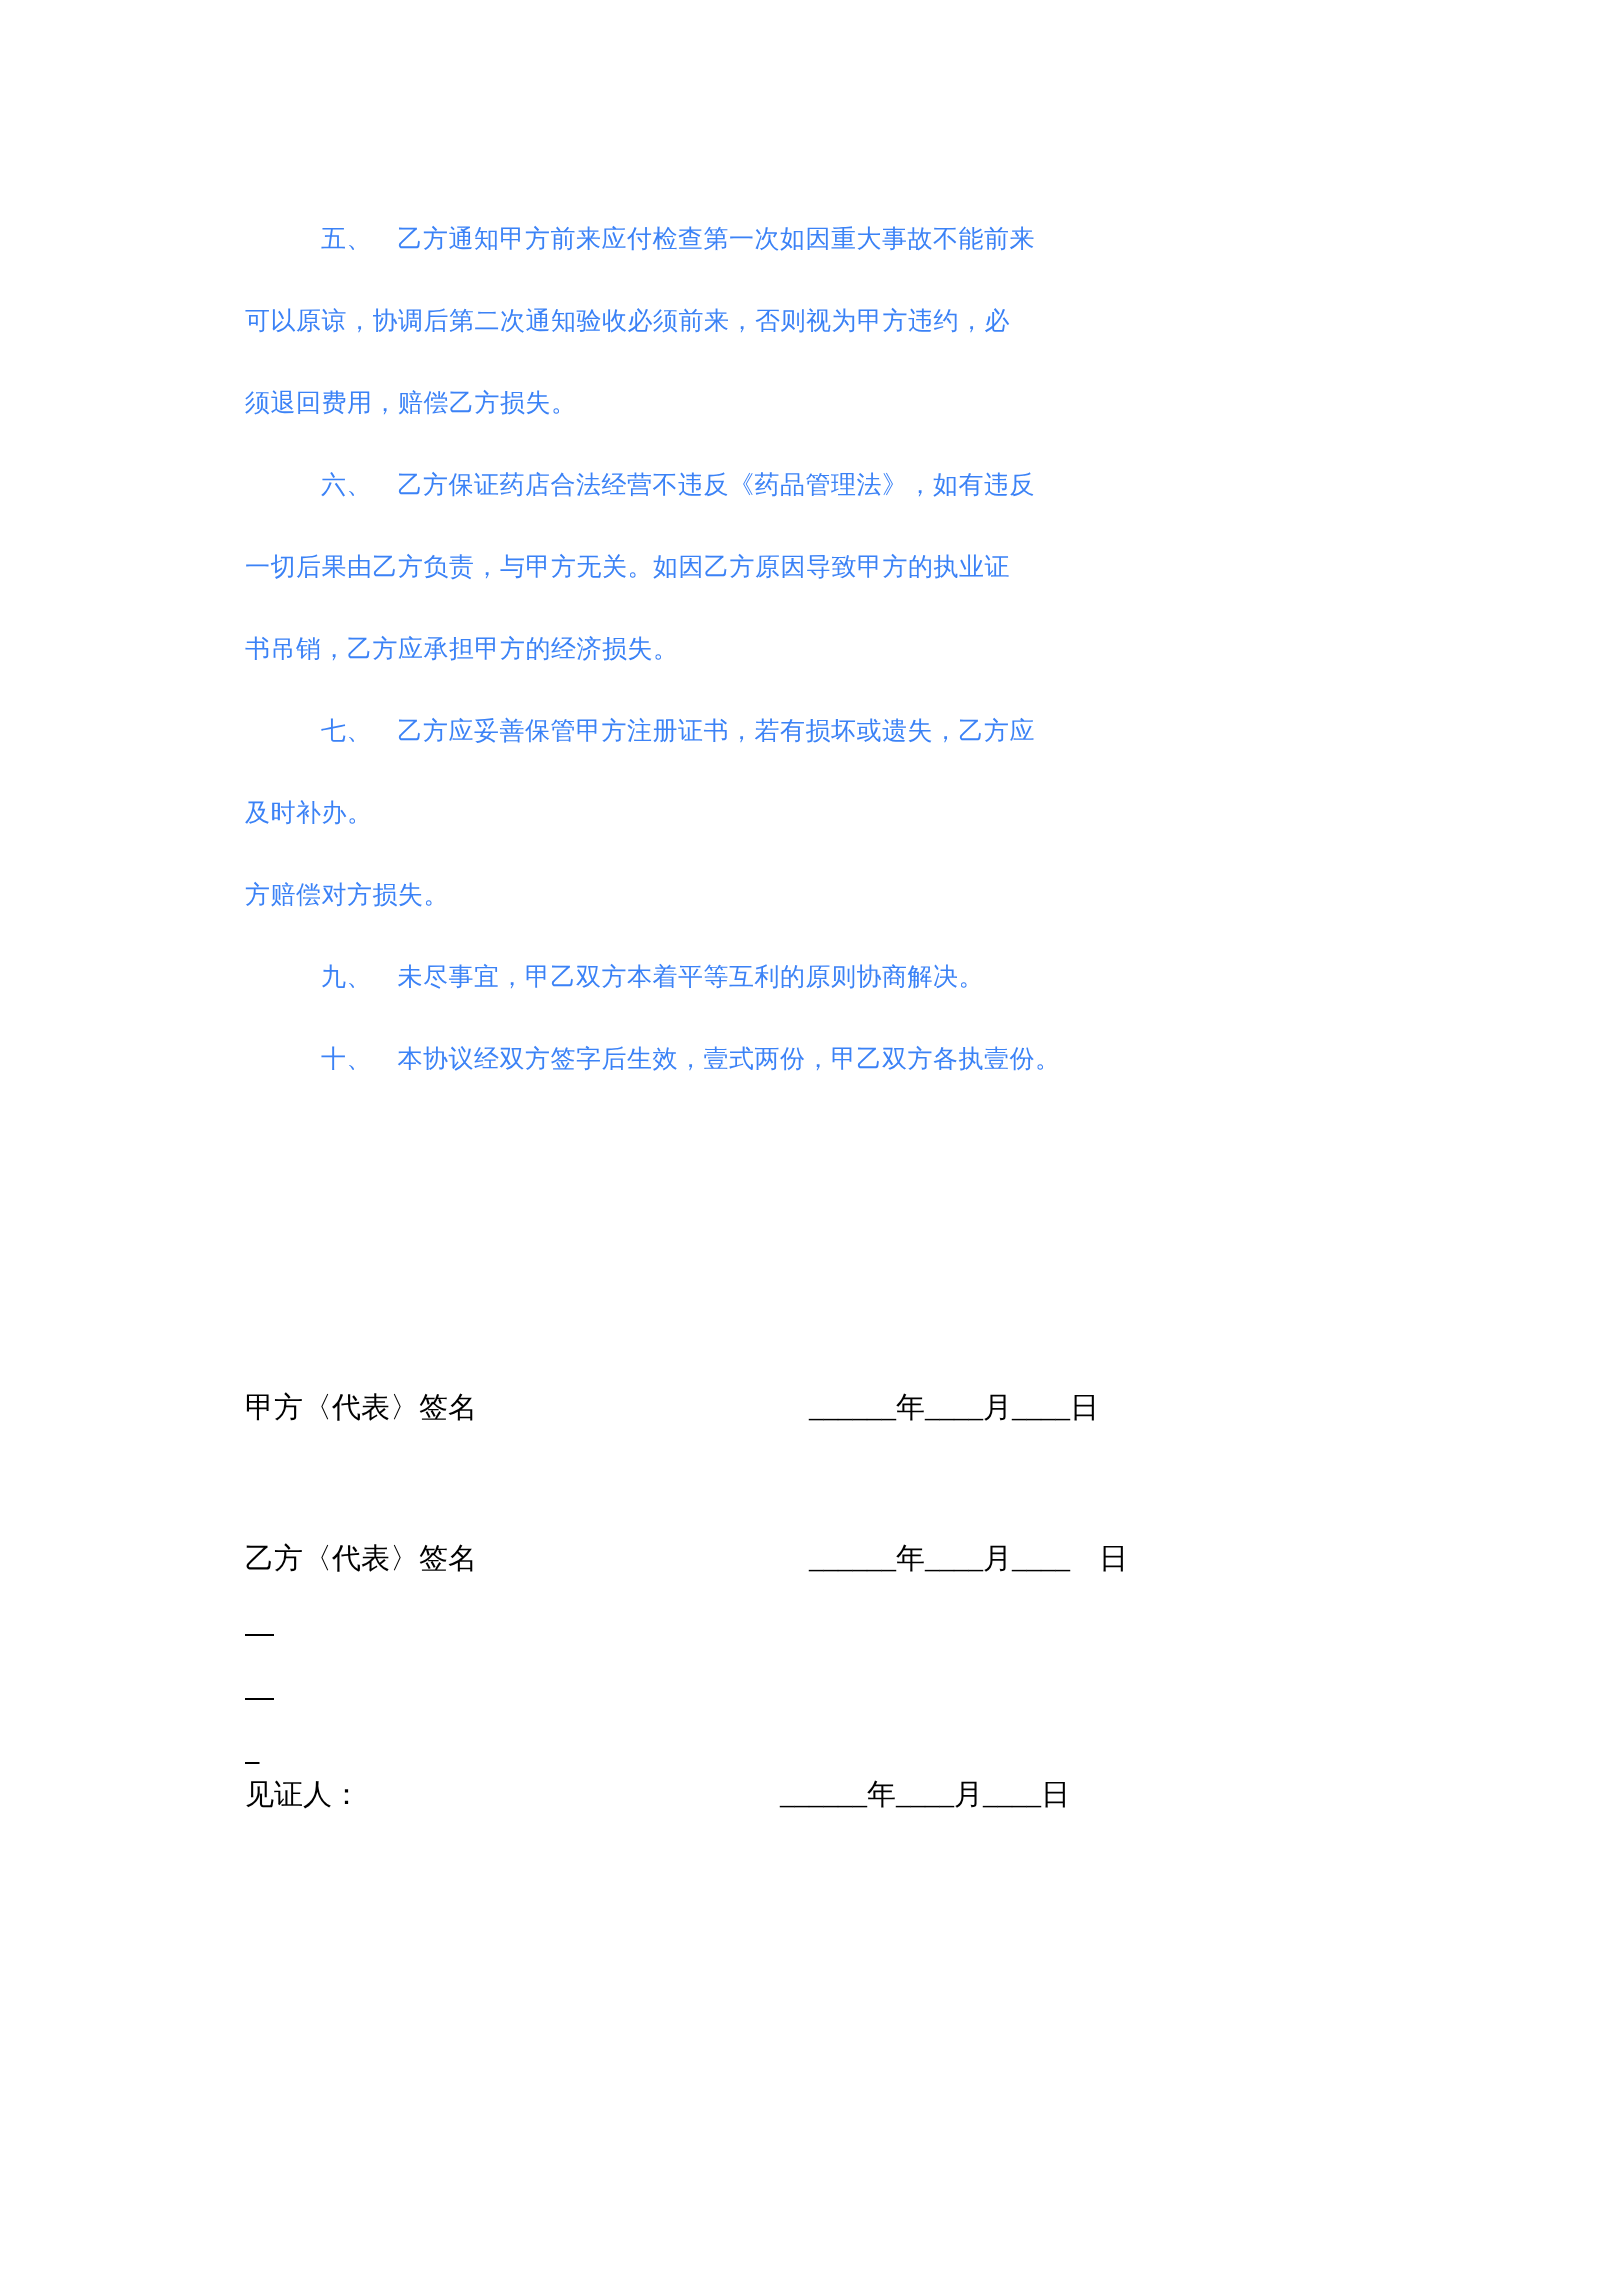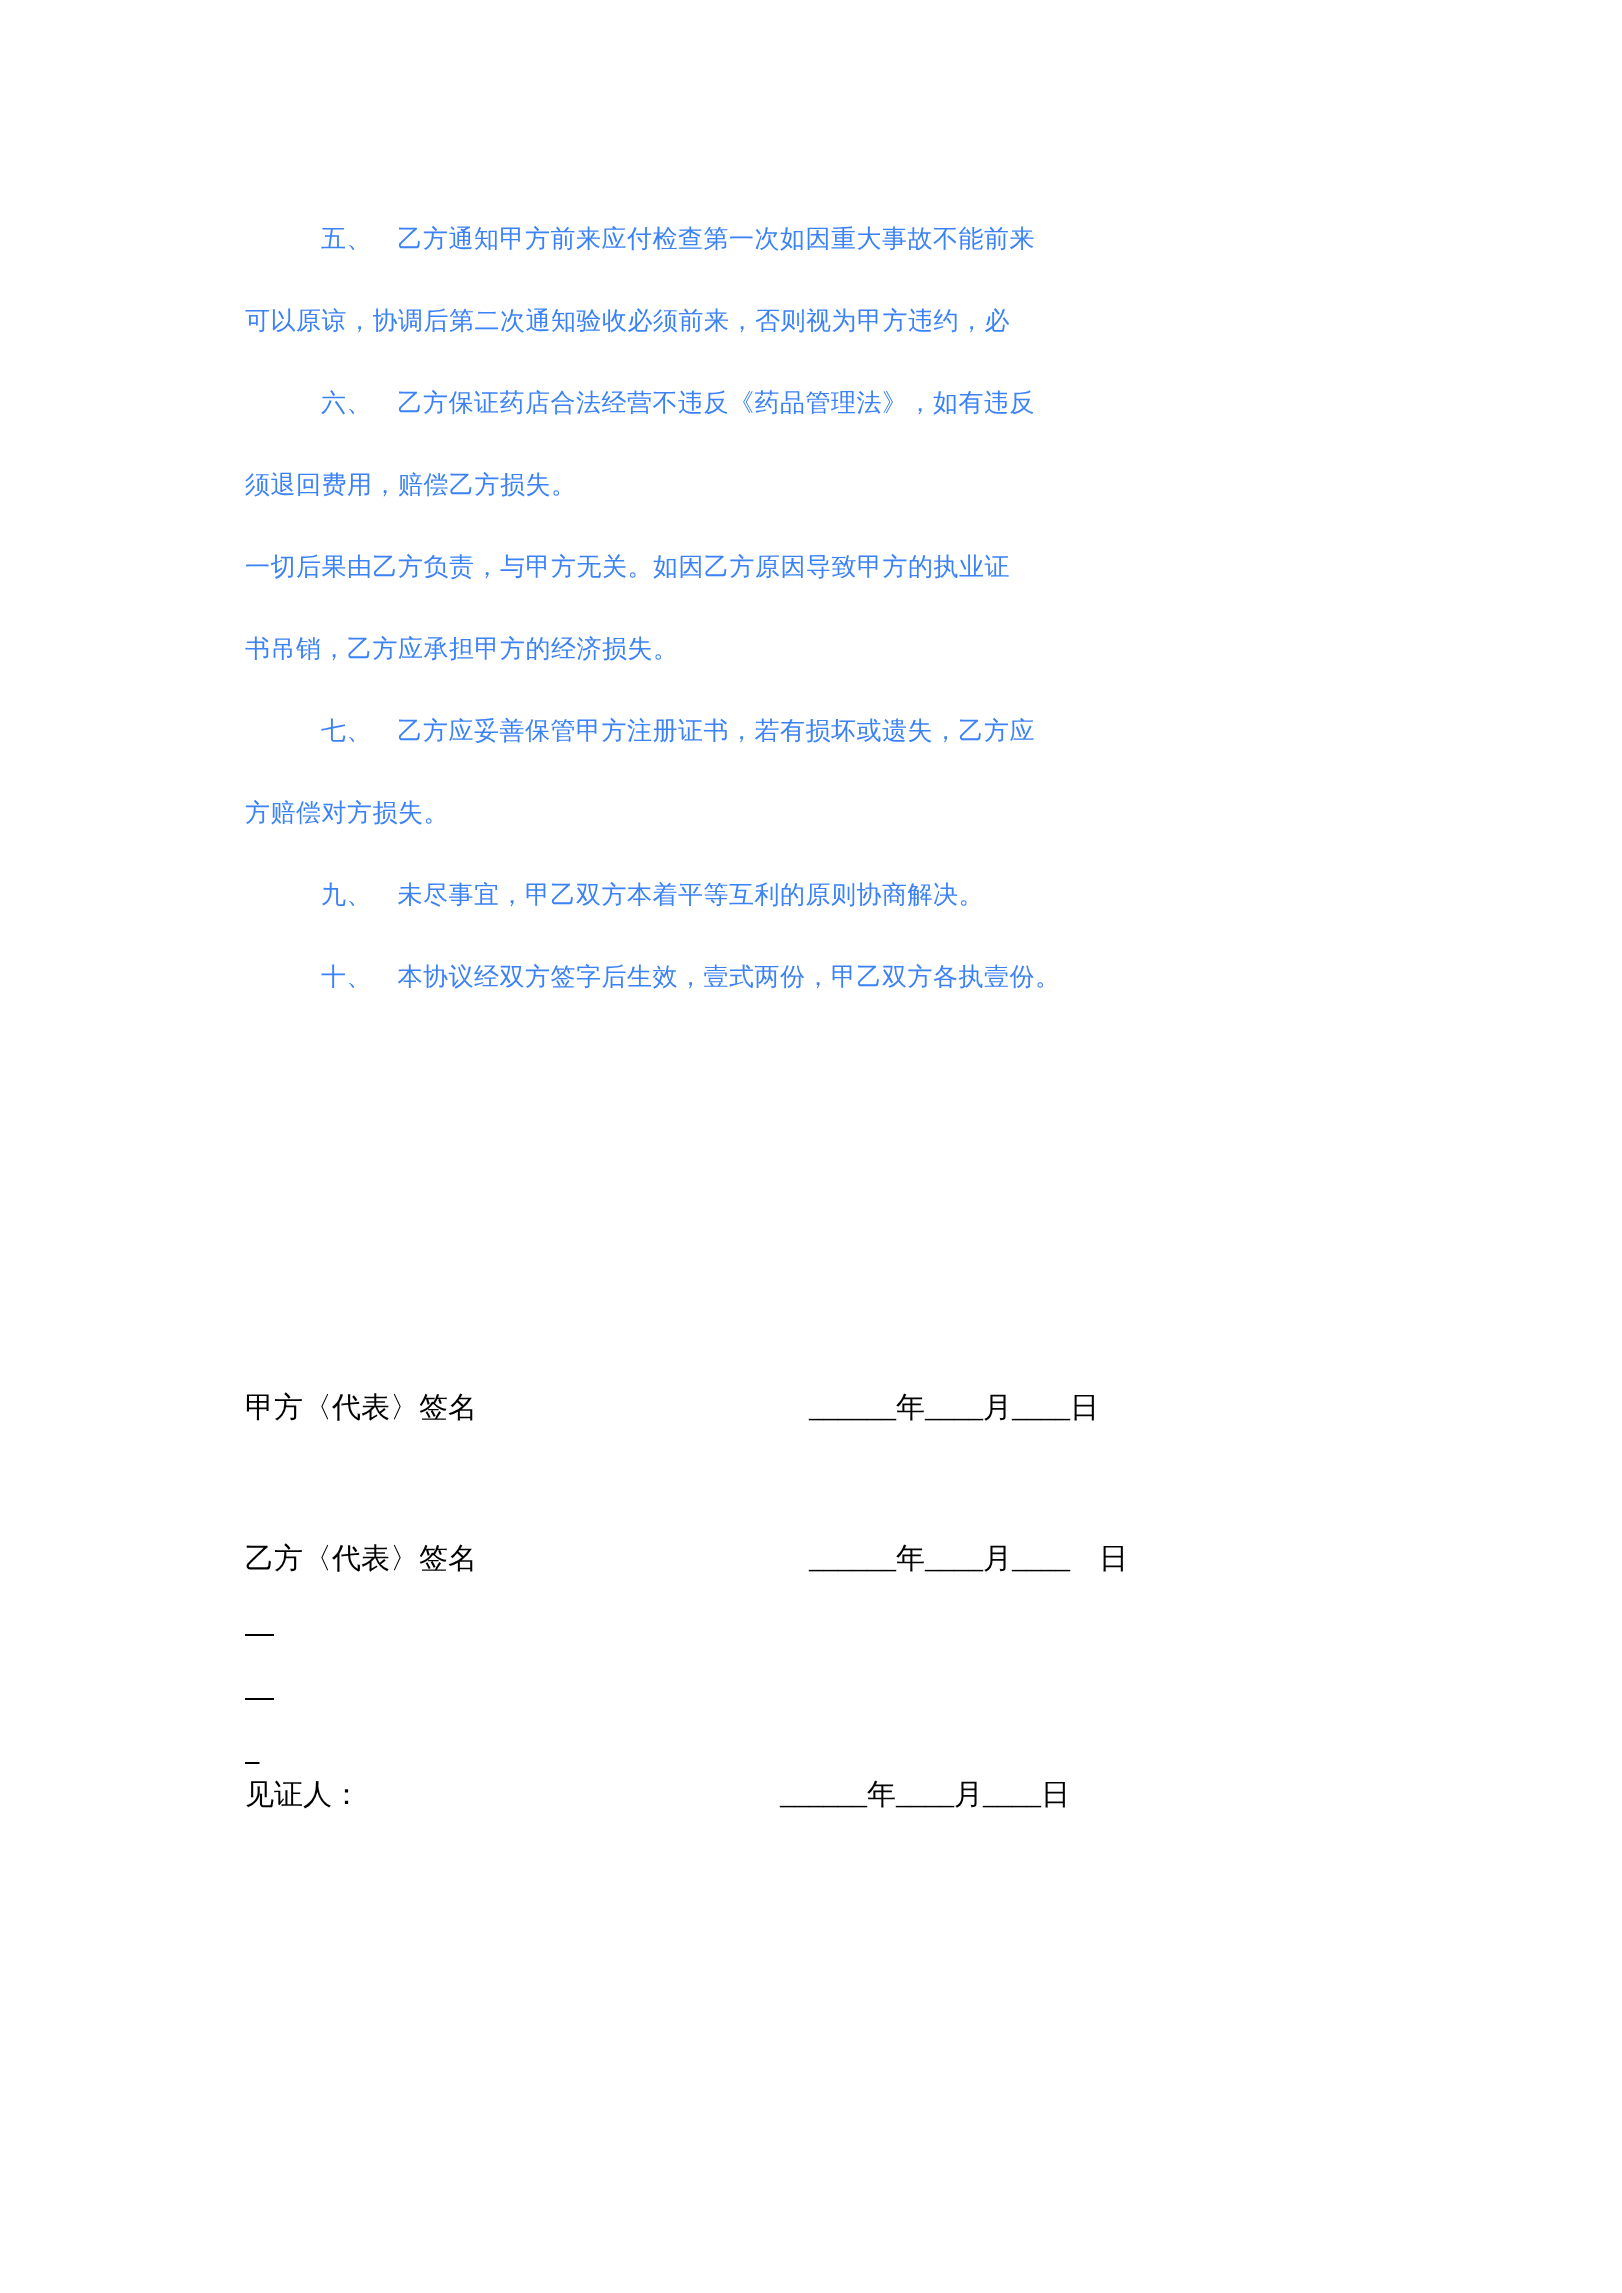--- a/index.html
+++ b/index.html
@@ -60,27 +60,28 @@
   .row-witness { top: 1762px; }
 </style>
 </head>
 <body>
 
 <div class="page">
 
   <div class="content">
     <div class="line indent">五、　乙方通知甲方前来应付检查第一次如因重大事故不能前来</div>
     <div class="line">可以原谅，协调后第二次通知验收必须前来，否则视为甲方违约，必</div>
+    <div class="line">须退回费用，赔偿乙方损失。</div>
+
     <div class="line indent">六、　乙方保证药店合法经营不违反《药品管理法》，如有违反</div>
-
-    <div class="line">须退回费用，赔偿乙方损失。</div>
     <div class="line">一切后果由乙方负责，与甲方无关。如因乙方原因导致甲方的执业证</div>
     <div class="line">书吊销，乙方应承担甲方的经济损失。</div>
 
     <div class="line indent">七、　乙方应妥善保管甲方注册证书，若有损坏或遗失，乙方应</div>
+    <div class="line">及时补办。</div>
 
     <div class="line">方赔偿对方损失。</div>
 
     <div class="line indent">九、　未尽事宜，甲乙双方本着平等互利的原则协商解决。</div>
 
     <div class="line indent">十、　本协议经双方签字后生效，壹式两份，甲乙双方各执壹份。</div>
   </div>
 
   <div class="sig-row row-party-a">
     <span class="sig-label">甲方〈代表〉签名</span>

